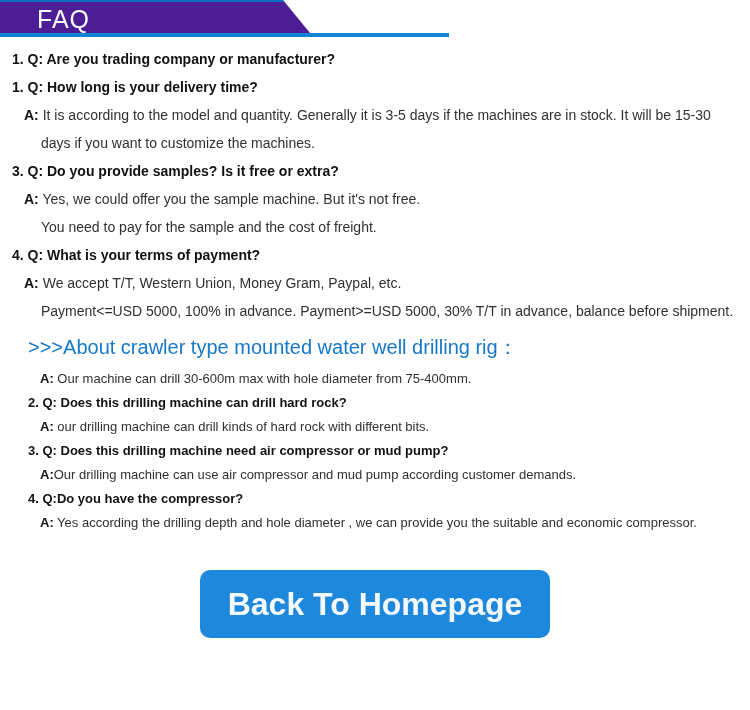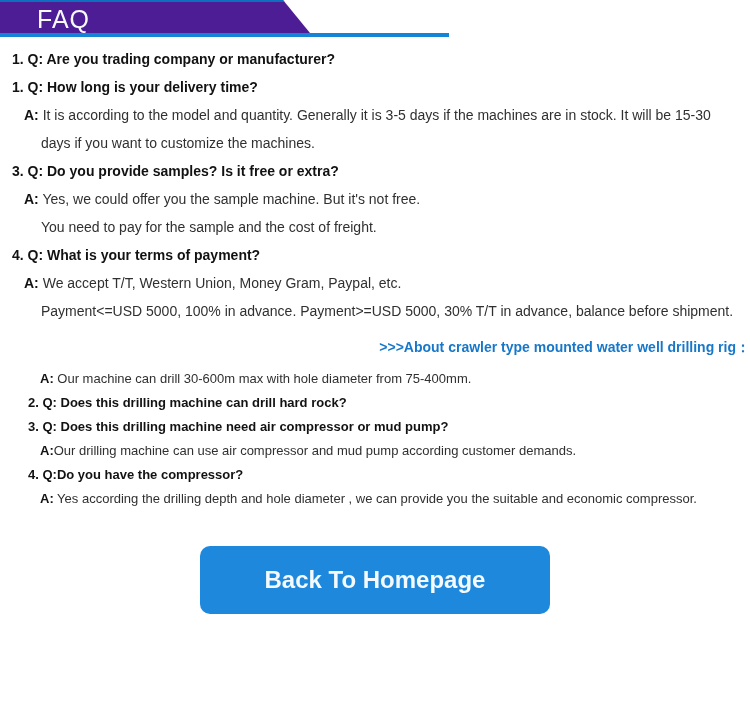--- a/index.html
+++ b/index.html
@@ -54,40 +54,39 @@
 
   .q-line { font-weight: bold; color: #121212; }
   .a-line  { padding-left: 12px; }
   .a2-line { padding-left: 29px; }
   .a-label { font-weight: bold; color: #121212; }
 
   
   .heading {
     margin: 9px 0 6px 0;
     padding-left: 28px;
-    font-size: 14px;
-    font-weight: bold;
+    font-size: 20px;
+    font-weight: normal;
     line-height: 27px;
     color: #1778c9;
     white-space: nowrap;
-    text-align: right;
   }
 
   
   .homepage-btn {
     display: block;
     margin: 35px auto 0 auto;
     width: 350px;
     height: 68px;
     background: #1e88dc;
     border: none;
     border-radius: 10px;
     color: #f4f9fd;
     font-family: "Liberation Sans", sans-serif;
-    font-size: 24px;
+    font-size: 32px;
     font-weight: bold;
     cursor: pointer;
   }
 </style>
 </head>
 <body>
 
 <div class="page">
 
   <header class="banner-wrap">
@@ -112,20 +111,21 @@
     <div class="line a-line"><b class="a-label">A:</b><span> We accept T/T, Western Union, Money Gram, Paypal, etc.</span></div>
     <div class="line a2-line">Payment&lt;=USD 5000, 100% in advance. Payment&gt;=USD 5000, 30% T/T in advance, balance before shipment.</div>
   </section>
 
   <h2 class="heading">&gt;&gt;&gt;About crawler type mounted water well drilling rig：</h2>
 
   <section class="sec2">
     <div class="line a-line"><b class="a-label">A:</b><span> Our machine can drill 30-600m max with hole diameter from 75-400mm.</span></div>
 
     <div class="line q-line">2. Q: Does this drilling machine can drill hard rock?</div>
+    <div class="line a-line"><b class="a-label">A:</b><span> our drilling machine can drill kinds of hard rock with different bits.</span></div>
 
     <div class="line q-line">3. Q: Does this drilling machine need air compressor or mud pump?</div>
     <div class="line a-line"><b class="a-label">A:</b><span>Our drilling machine can use air compressor and mud pump according customer demands.</span></div>
 
     <div class="line q-line">4. Q:Do you have the compressor?</div>
     <div class="line a-line"><b class="a-label">A:</b><span> Yes according the drilling depth and hole diameter , we can provide you the suitable and economic compressor.</span></div>
   </section>
 
   <button class="homepage-btn">Back To Homepage</button>
 

